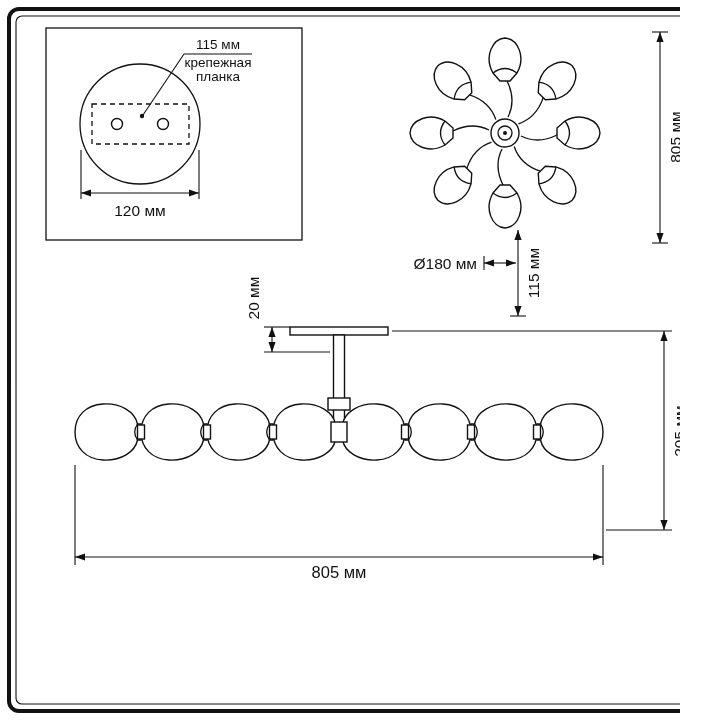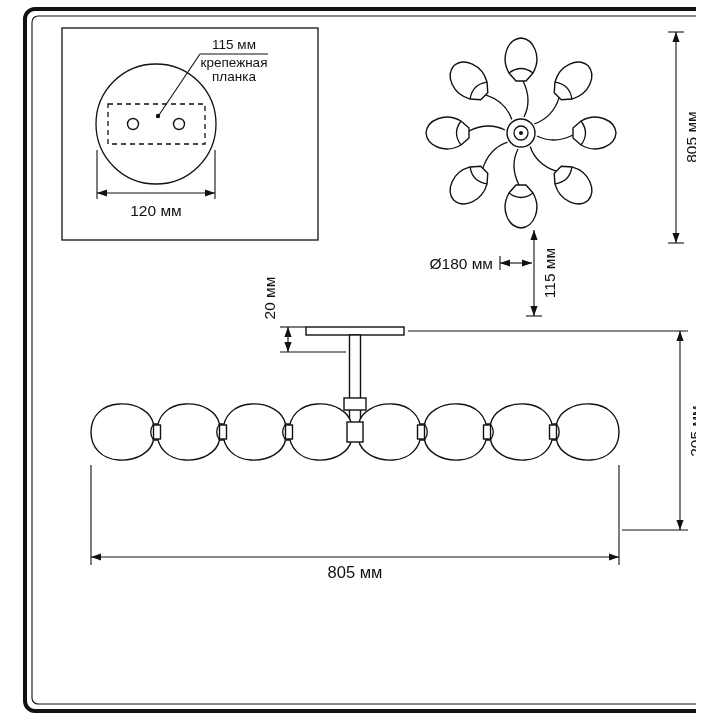--- a/index.html
+++ b/index.html
@@ -1,17 +1,17 @@
 <!DOCTYPE html>
 <html style="--ink: #111111; --bg: #ffffff;"><head>
 <meta charset="utf-8">
 <style>
   :root { --ink:#111111; --bg:#ffffff; }
   html,body { margin:0; padding:0; background:var(--bg); }
-  .page { width:680px; height:720px; position:relative; background:var(--bg); overflow:hidden;margin-left:16px; }
+  .page { width:680px; height:720px; position:relative; background:var(--bg); overflow:hidden; }
   svg { display:block; }
   .ln   { fill:none; stroke:var(--ink); stroke-width:1.3; }
   .ln2  { fill:none; stroke:var(--ink); stroke-width:2; }
   .wh   { fill:#ffffff; stroke:var(--ink); stroke-width:1.4; }
   .dim  { fill:none; stroke:var(--ink); stroke-width:1.1; }
   .dash { fill:none; stroke:var(--ink); stroke-width:1.3; stroke-dasharray:5 4; }
   .dot  { fill:var(--ink); stroke:none; }
   text.t     { fill:var(--ink); font-family:"Liberation Sans",sans-serif; font-size:15.5px; }
   text.small { fill:var(--ink); font-family:"Liberation Sans",sans-serif; font-size:13.5px; }
   text.big   { fill:var(--ink); font-family:"Liberation Sans",sans-serif; font-size:16.5px; }

